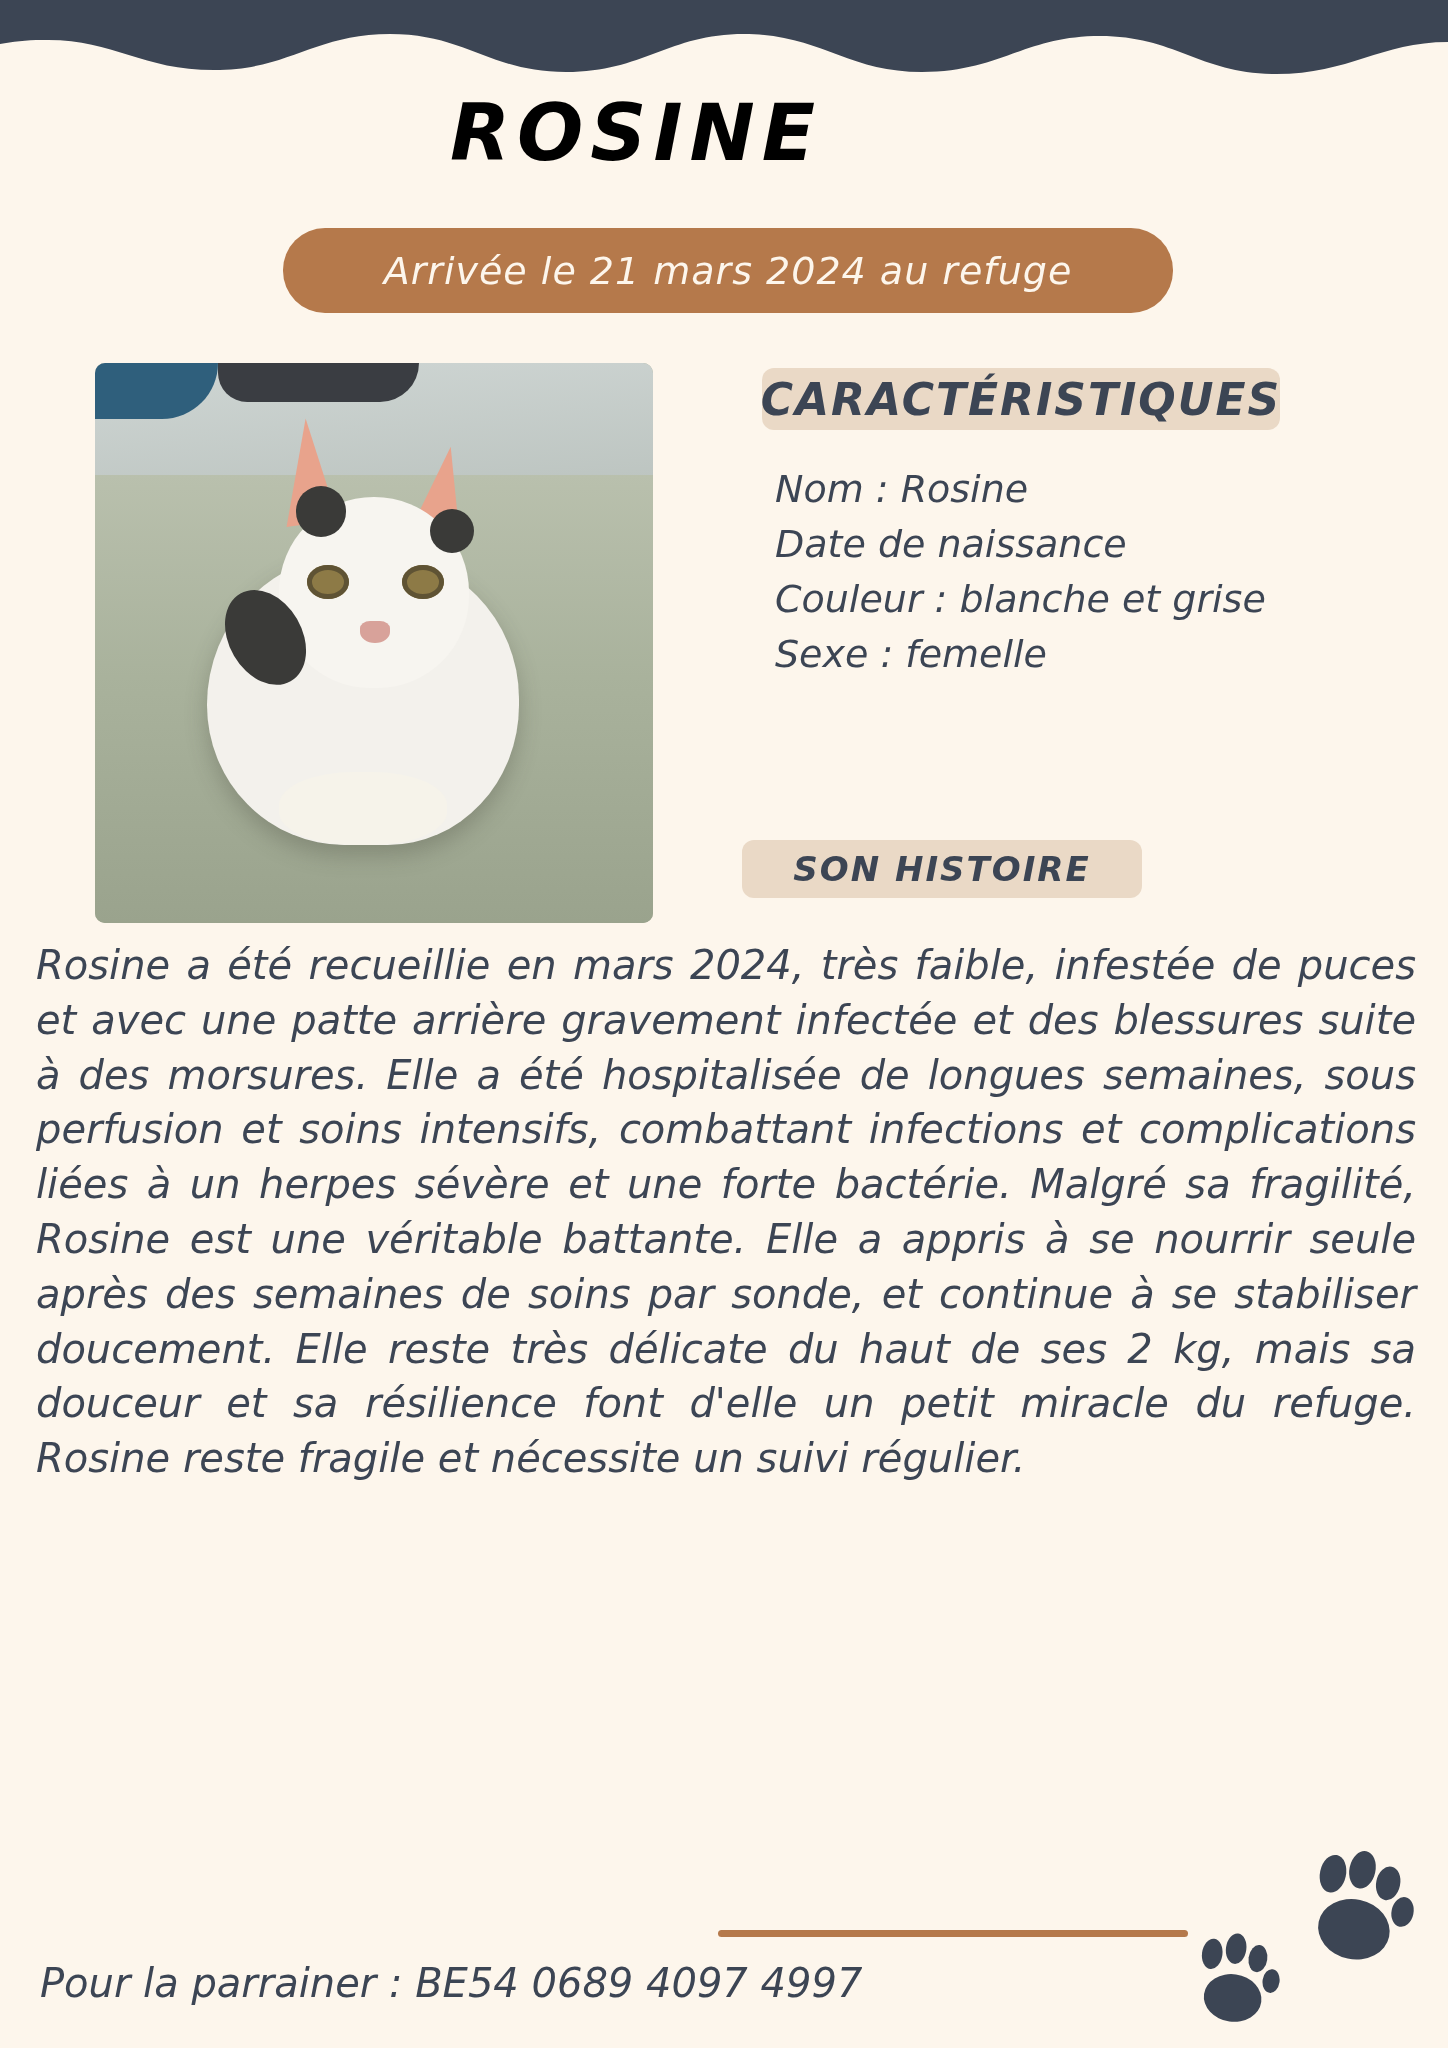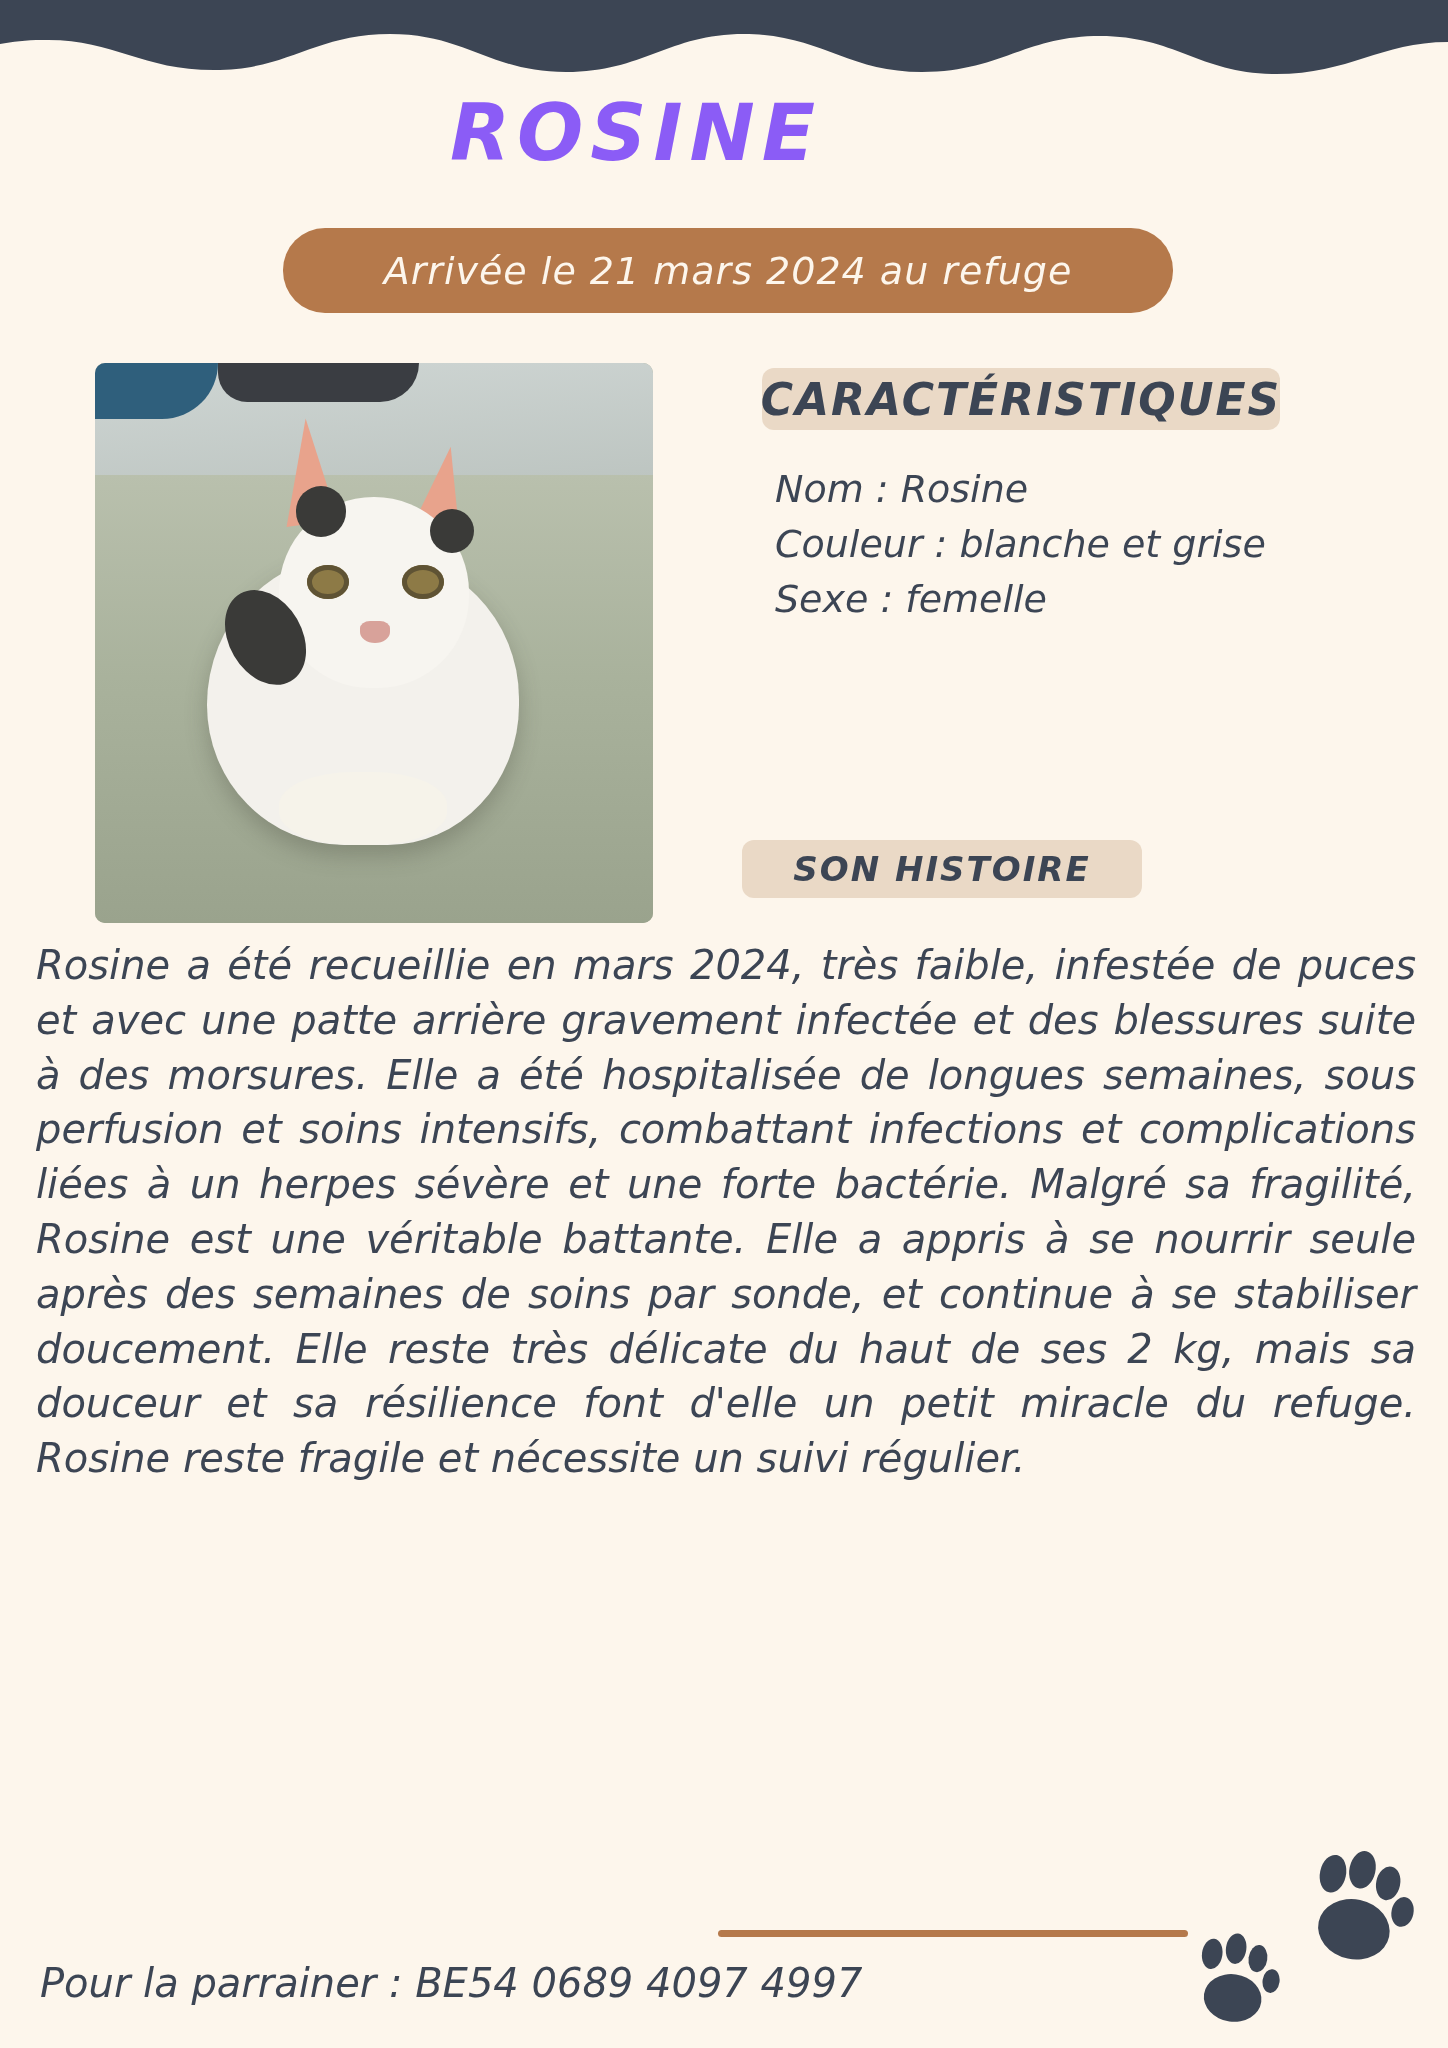--- a/index.html
+++ b/index.html
@@ -29,21 +29,21 @@
   .title {
     position: absolute;
     top: 88px;
     left: 0;
     width: 1272px;
     text-align: center;
     font-size: 78px;
     font-weight: bold;
     letter-spacing: 7px;
     font-style: italic;
-    color: #8b5cf6;
+    color: #000000;
     font-family: "DejaVu Sans", sans-serif;
   }
 
   
   .arrival-pill {
     position: absolute;
     top: 228px;
     left: 283px;
     width: 890px;
     height: 85px;
@@ -257,20 +257,21 @@
     <div class="ph-eye-r"></div>
     <div class="ph-nose"></div>
     <div class="ph-paws"></div>
   </div>
 </div>
 
 <div class="heading-chip" id="carac-chip">CARACTÉRISTIQUES</div>
 
 <div class="specs">
   <div>Nom : Rosine</div>
+  <div>Date de naissance</div>
   <div>Couleur : blanche et grise</div>
   <div>Sexe : femelle</div>
 </div>
 
 <div class="heading-chip" id="histoire-chip">SON HISTOIRE</div>
 
 <div class="story">Rosine a été recueillie en mars 2024, très faible, infestée de puces et avec une patte arrière gravement infectée et des blessures suite à des morsures. Elle a été hospitalisée de longues semaines, sous perfusion et soins intensifs, combattant infections et complications liées à un herpes sévère et une forte bactérie. Malgré sa fragilité, Rosine est une véritable battante. Elle a appris à se nourrir seule après des semaines de soins par sonde, et continue à se stabiliser doucement. Elle reste très délicate du haut de ses 2 kg, mais sa douceur et sa résilience font d'elle un petit miracle du refuge. Rosine reste fragile et nécessite un suivi régulier.</div>
 
 <div class="divider"></div>
 

